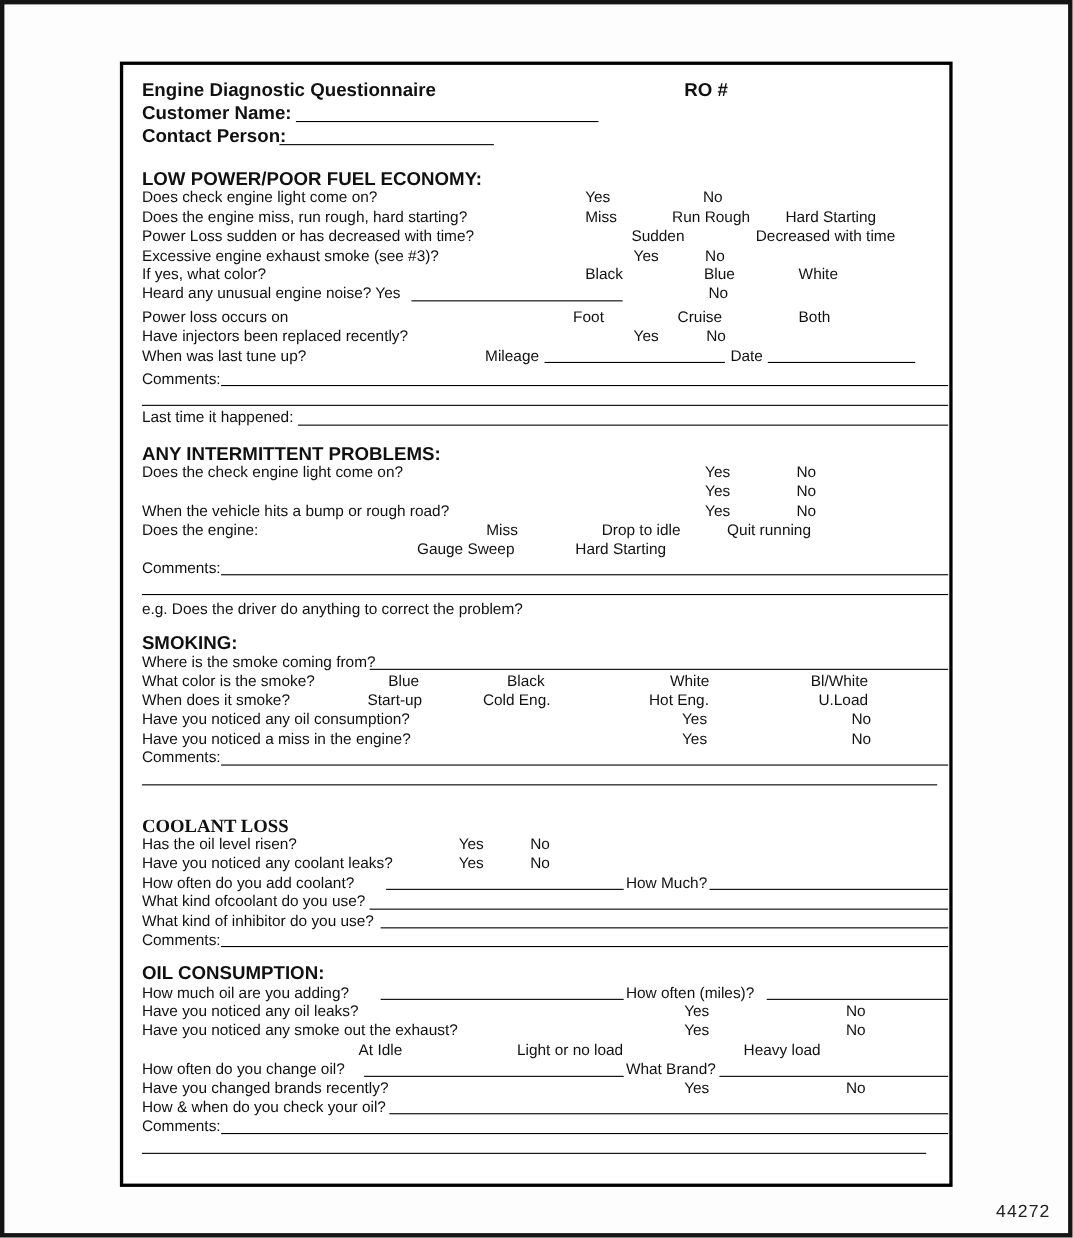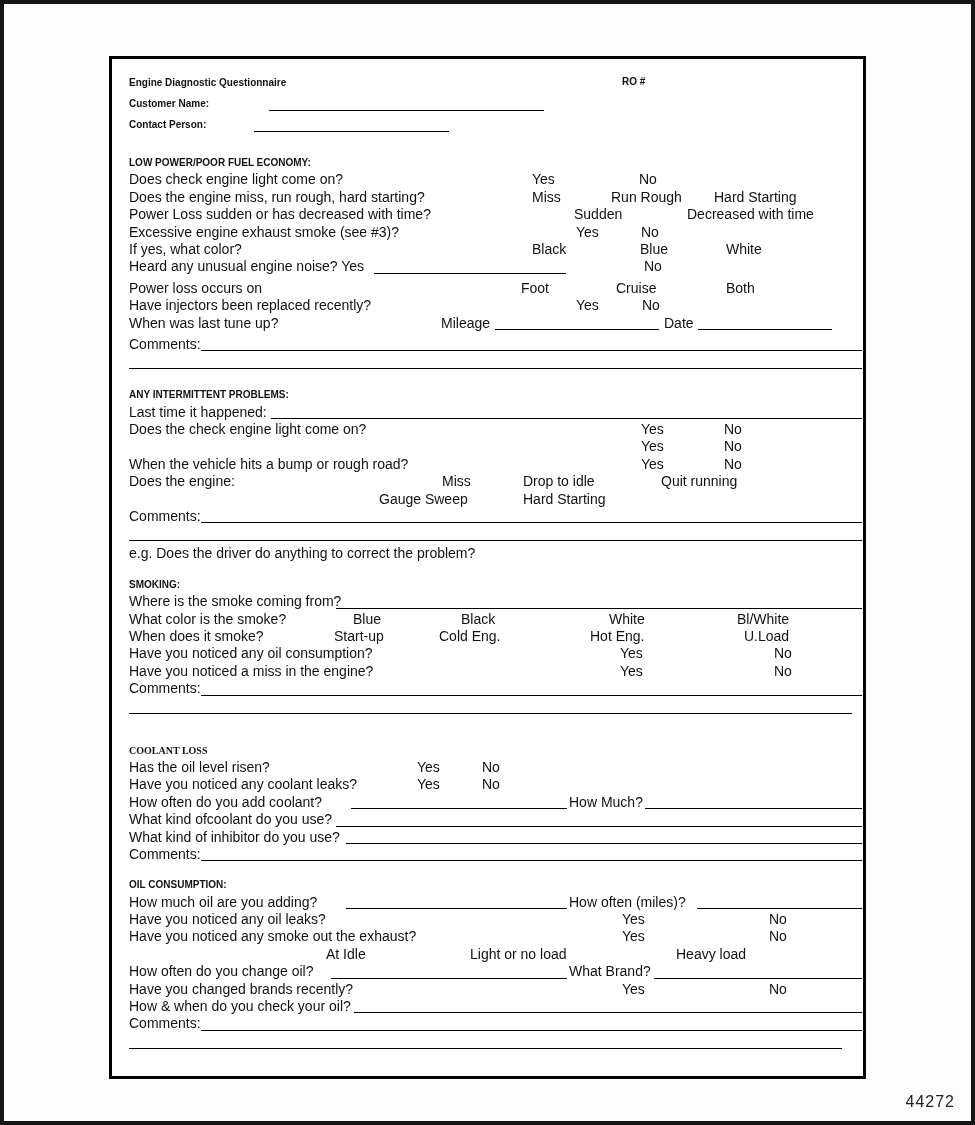--- a/index.html
+++ b/index.html
@@ -11,21 +11,21 @@
     overflow:hidden;
   }
   .frame{position:absolute;inset:0;border:4px solid #151515;background:#fdfdfd;}
   .paper{
     position:absolute;left:105px;top:52px;width:757px;height:1023px;
     border:3px solid #000;background:#fff;box-sizing:border-box;
     padding:12px 7px 0 17px;
   }
   .row{position:relative;height:17.4px;line-height:17.4px;font-size:14px;white-space:nowrap;width:733px;}
   .hrow{height:21px;line-height:21px;}
-  .h{font-weight:bold;font-size:10px;}
+  .h{font-weight:bold;font-size:17px;}
   .opt{position:absolute;top:0;}
   .u{position:absolute;bottom:2px;border-bottom:1.5px solid #000;height:0;}
   .lineonly{height:18px;}
   .gap4{margin-top:4px;}
   .mt20{margin-top:20px;}
   .mt15{margin-top:15px;}
   .mt13{margin-top:13px;}
   .mt26{margin-top:26px;font-family:Liberation Serif, serif;}
   .mt2{margin-top:2px;}
   .fignum{position:absolute;right:16px;bottom:10px;font-size:16px;color:#222;letter-spacing:1px;text-align:center;}
@@ -104,43 +104,43 @@
       <div class="row gap4">
         <span>Comments:</span>
         <span class="u" style="left:72px;right:0"></span>
       </div>
       <div class="row lineonly">
         <span class="u" style="left:0;right:0"></span>
       </div>
     </div>
 
     <div>
-      <div class="row h mt15">ANY INTERMITTENT PROBLEMS:</div>
       <div class="row">
         <span>Last time it happened:</span>
         <span class="u" style="left:142px;right:0"></span>
       </div>
+      <div class="row h mt15">ANY INTERMITTENT PROBLEMS:</div>
       <div class="row">
         <span>Does the check engine light come on?</span>
         <span class="opt" style="left:512px">Yes</span>
         <span class="opt" style="left:595px">No</span>
       </div>
       <div class="row">
         <span class="opt" style="left:512px">Yes</span>
         <span class="opt" style="left:595px">No</span>
       </div>
       <div class="row">
         <span>When the vehicle hits a bump or rough road?</span>
         <span class="opt" style="left:512px">Yes</span>
         <span class="opt" style="left:595px">No</span>
       </div>
       <div class="row">
         <span>Does the engine:</span>
         <span class="opt" style="left:313px">Miss</span>
-        <span class="opt" style="left:394px">Drop to idle</span>
+        <span class="opt" style="left:418px">Drop to idle</span>
         <span class="opt" style="left:532px">Quit running</span>
       </div>
       <div class="row">
         <span class="opt" style="left:250px">Gauge Sweep</span>
         <span class="opt" style="left:394px">Hard Starting</span>
       </div>
       <div class="row">
         <span>Comments:</span>
         <span class="u" style="left:72px;right:0"></span>
       </div>

